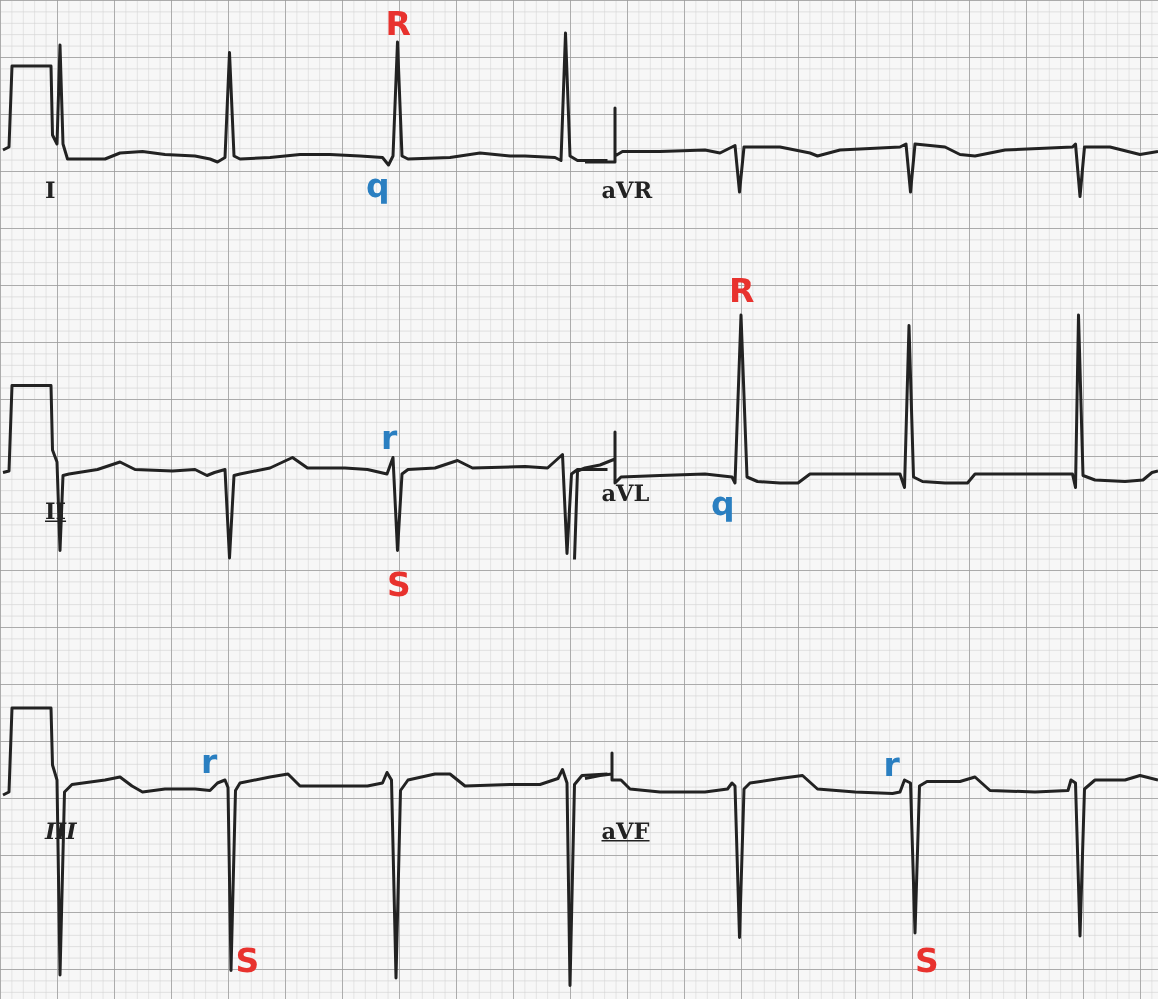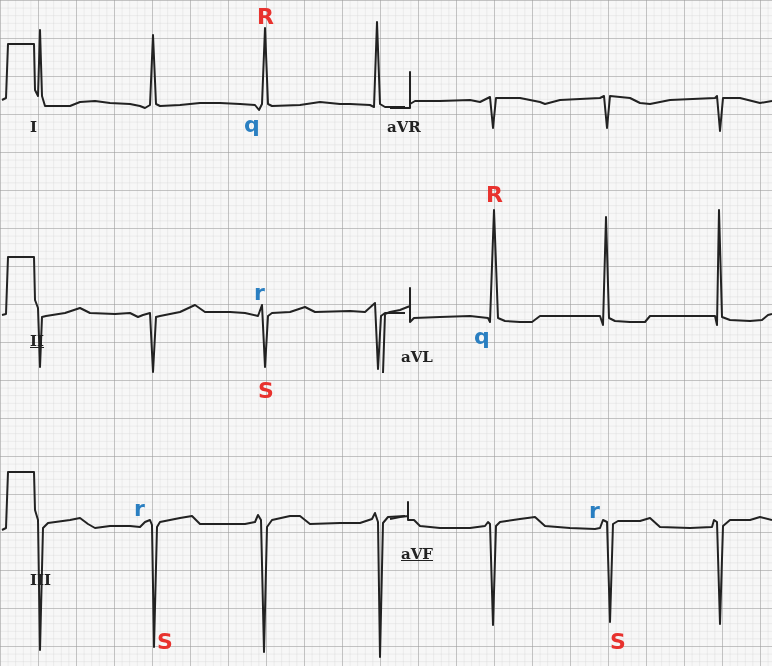--- a/index.html
+++ b/index.html
@@ -37,23 +37,23 @@
       <path d="M383,373 L385,314 L390,312 L400,310 L410,306 L410,288 L410,322 L414,318 L440,317 L470,316 L488,318 L490,322 L494,210 L498,318 L505,321 L520,322 L532,322 L540,316 L570,316 L600,316 L603,325 L606,217 L609,318 L615,321 L630,322 L645,322 L650,316 L690,316 L715,316 L717,325 L719,210 L722,317 L730,320 L750,321 L762,320 L768,315 L772,314"></path>
 
       <path d="M2,530 L6,528 L8,472 L34,472 L35,510 L38,520 L40,650 L43,528 L48,523 L70,520 L80,518 L88,524 L95,528 L110,526 L130,526 L140,527 L145,522 L150,520 L152,525 L154,647 L157,527 L160,522 L180,518 L192,516 L200,524 L230,524 L245,524 L255,522 L258,515 L261,520 L264,652 L267,527 L272,520 L290,516 L300,516 L310,524 L340,523 L360,523 L372,519 L375,513 L378,522 L380,657 L383,523 L388,517 L405,516"></path>
 
       <path d="M390,519 L400,517 L408,516 L408,502 L408,520 L414,520 L420,526 L440,528 L470,528 L485,526 L488,522 L490,524 L493,625 L496,526 L500,522 L520,519 L535,517 L545,526 L570,528 L595,529 L600,528 L603,520 L607,522 L610,622 L613,524 L618,521 L640,521 L650,518 L660,527 L690,528 L712,527 L714,520 L717,522 L720,624 L723,526 L730,520 L750,520 L760,517 L772,520"></path>
     </g>
   </svg>
 
   <span class="lead-label" style="left:30px;top:118px;">I</span>
   <span class="lead-label" style="left:30px;top:332px;text-decoration:underline;">II</span>
-  <span class="lead-label" style="left:30px;top:571px;">III</span>
-  <span class="lead-label" style="left:387px;top:118px;text-align:right;">aVR</span>
-  <span class="lead-label" style="left:401px;top:348px;">aVL</span>
+  <span class="lead-label" style="left:30px;top:545px;font-style:italic;">III</span>
+  <span class="lead-label" style="left:401px;top:118px;text-align:right;">aVR</span>
+  <span class="lead-label" style="left:401px;top:320px;">aVL</span>
   <span class="lead-label" style="left:401px;top:545px;text-decoration:underline;">aVF</span>
 
   <span class="wave-label red" style="left:257px;top:6px;">R</span>
   <span class="wave-label blue" style="left:244px;top:114px;">q</span>
   <span class="wave-label blue" style="left:254px;top:282px;">r</span>
   <span class="wave-label red" style="left:258px;top:380px;">S</span>
   <span class="wave-label red" style="left:486px;top:184px;">R</span>
   <span class="wave-label blue" style="left:474px;top:326px;">q</span>
   <span class="wave-label blue" style="left:134px;top:498px;">r</span>
   <span class="wave-label red" style="left:157px;top:631px;">S</span>

